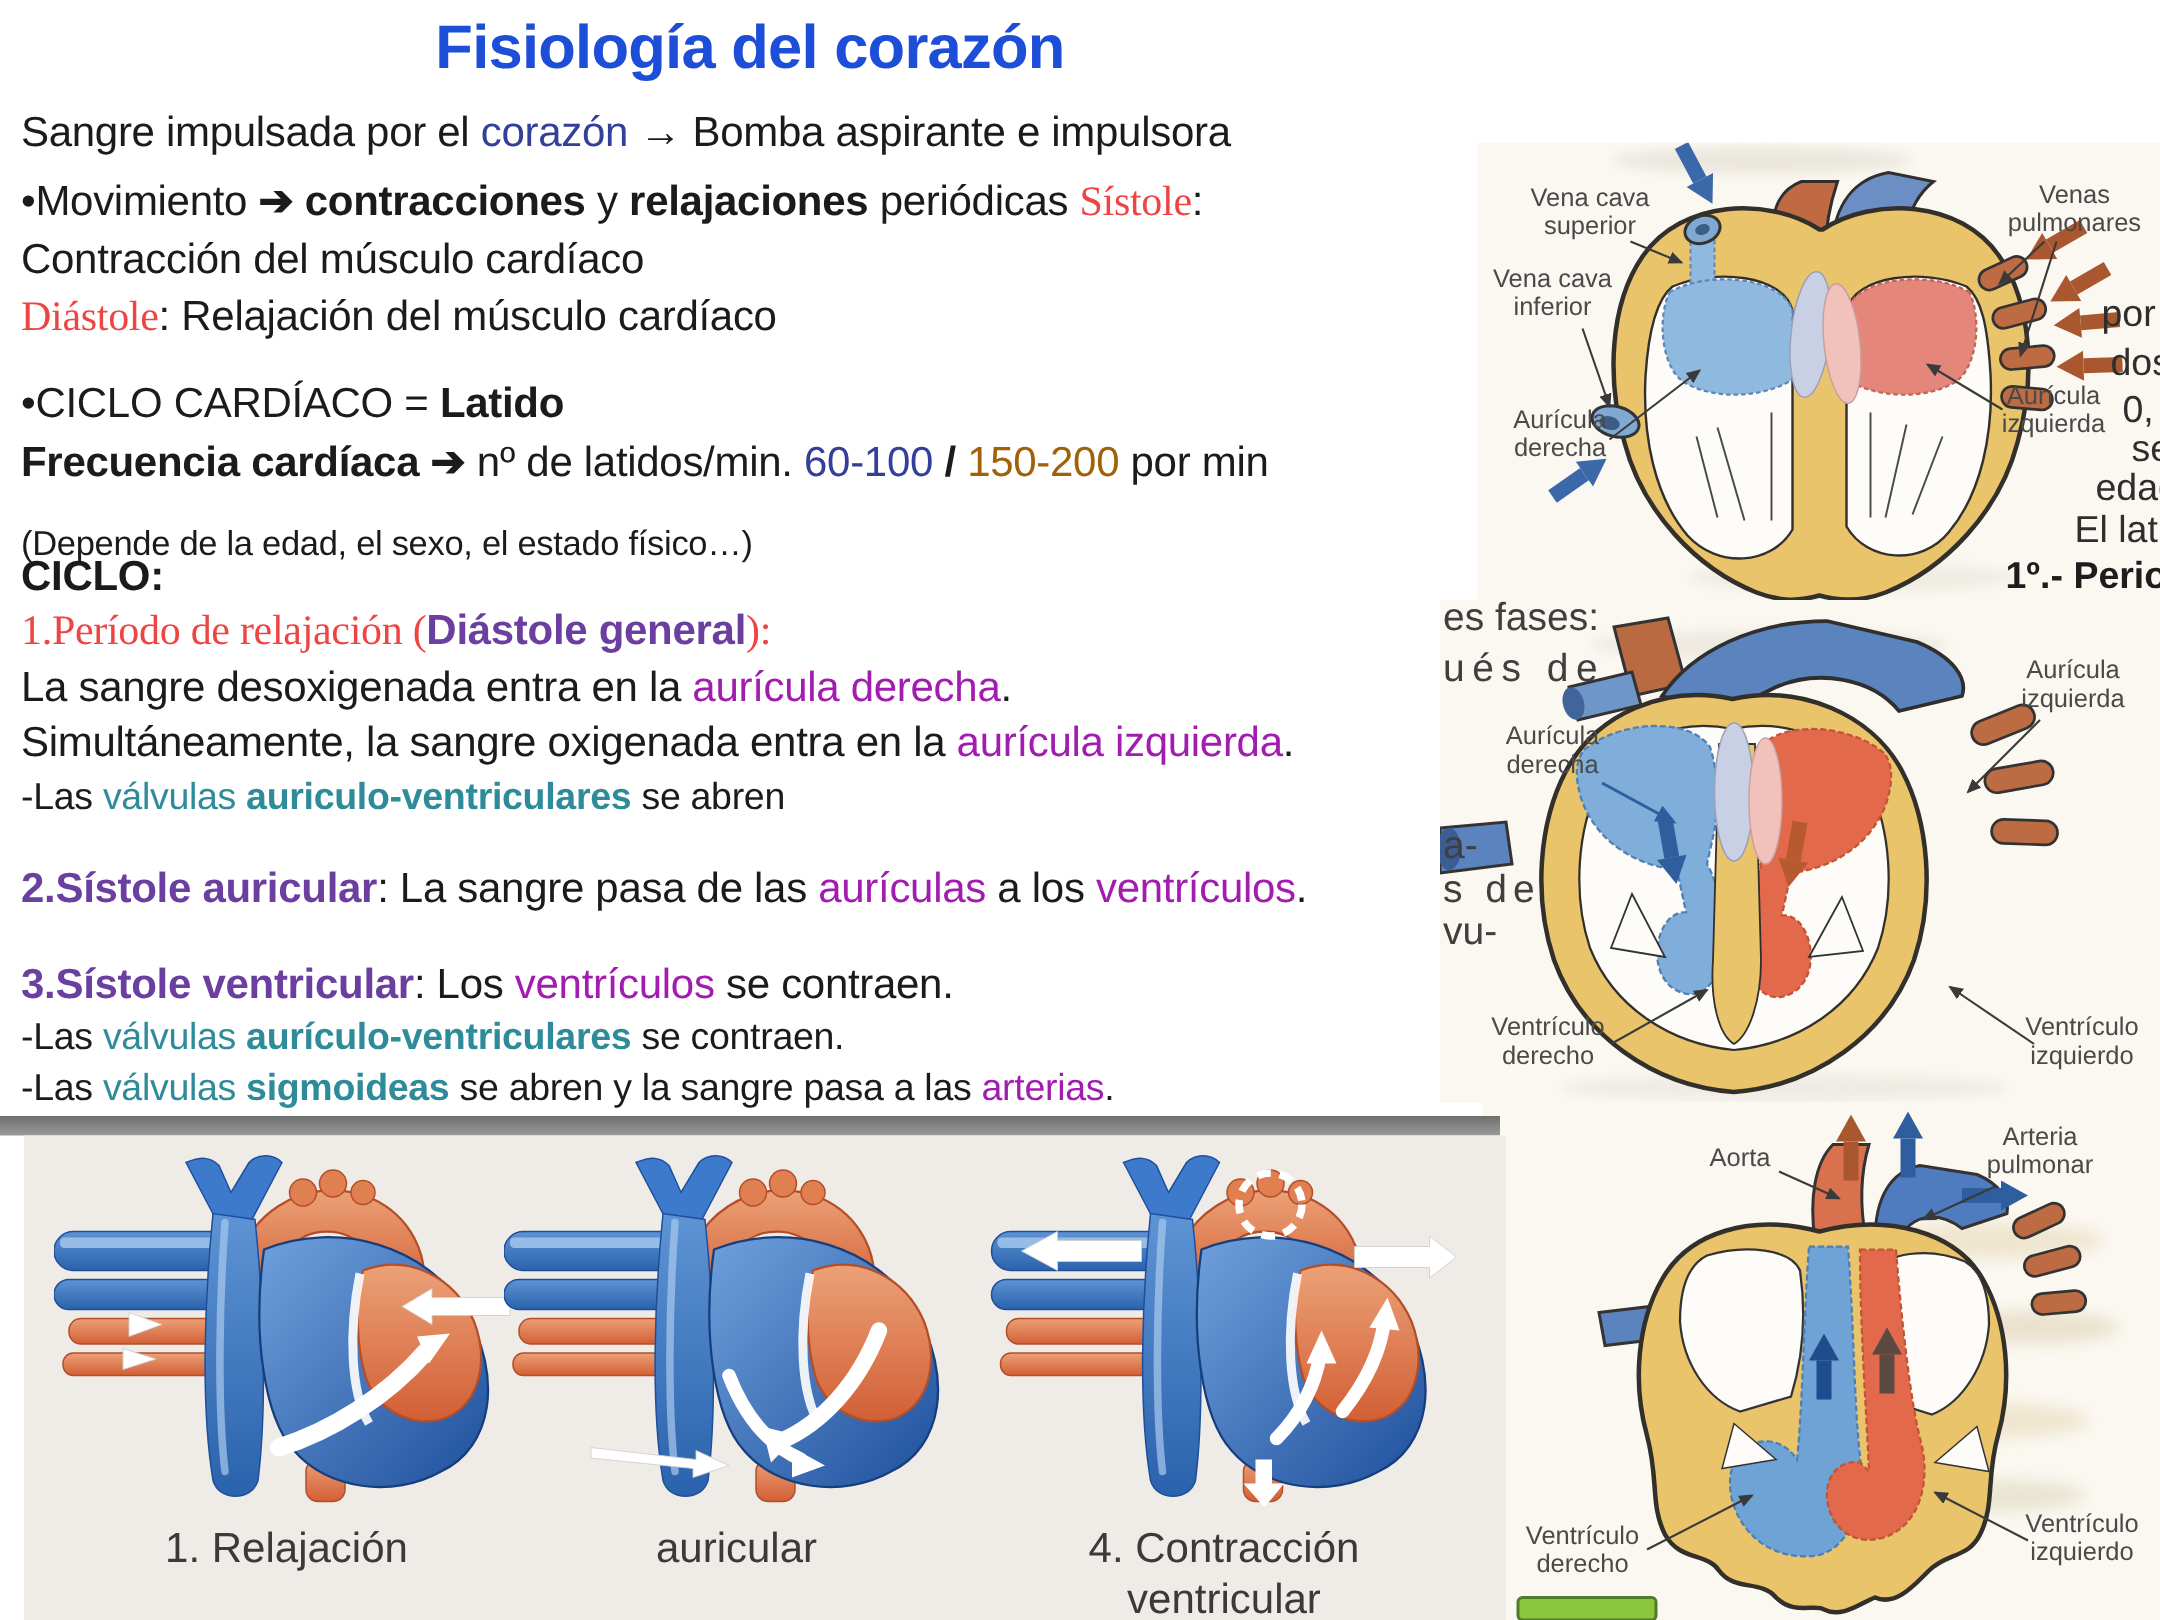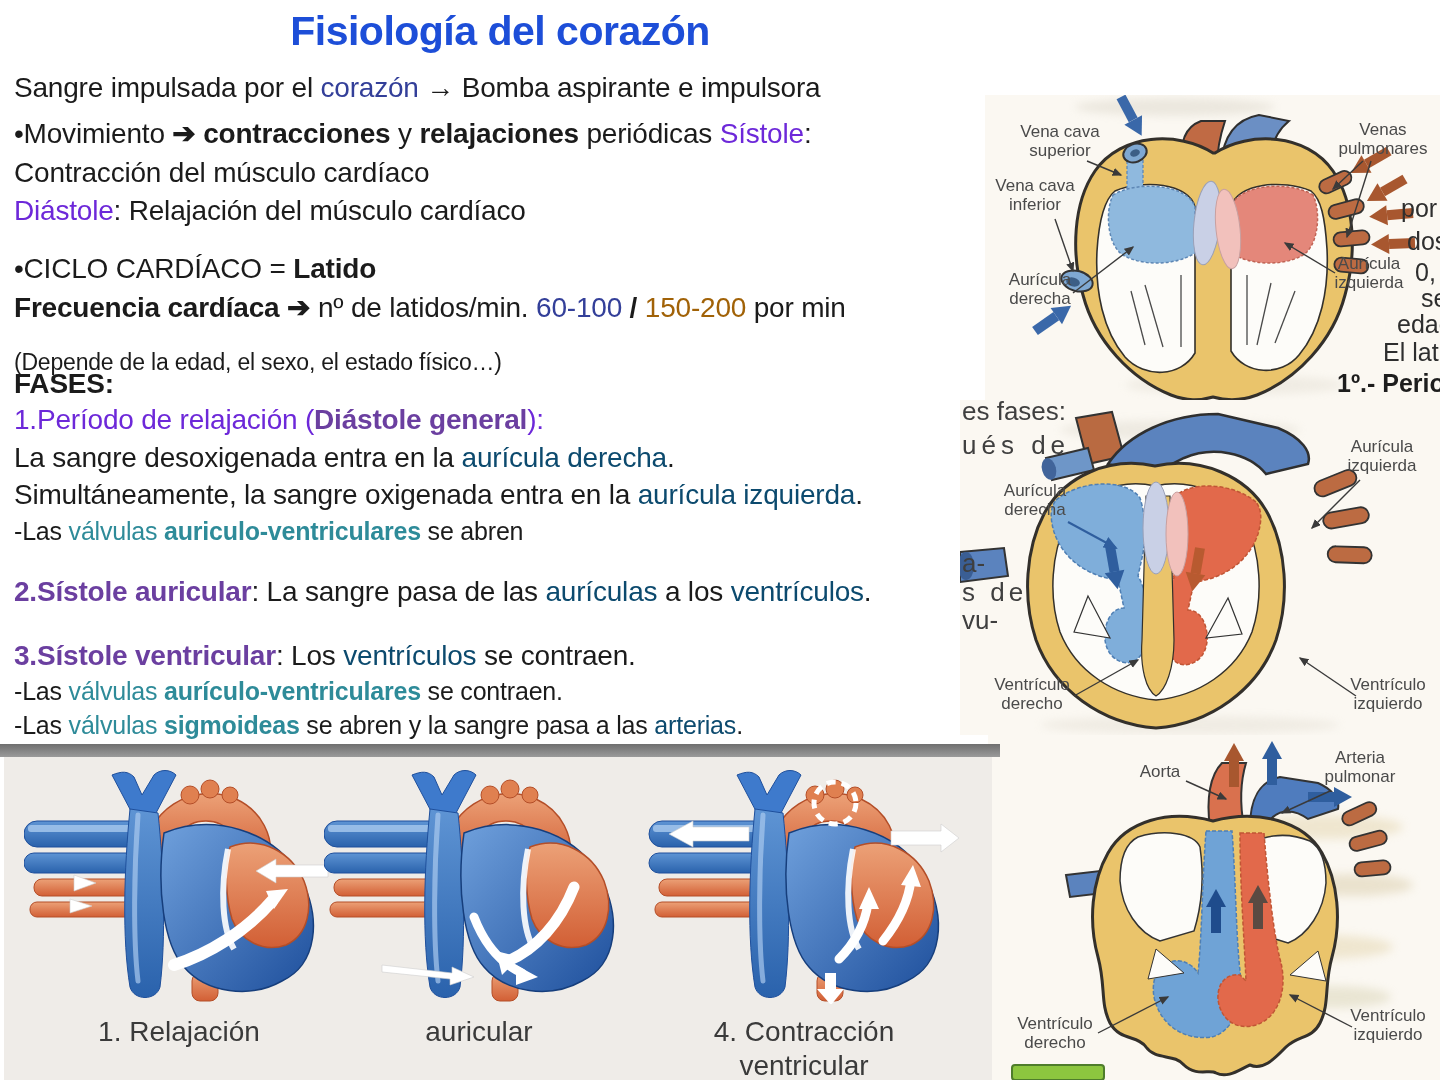--- a/index.html
+++ b/index.html
@@ -8,60 +8,60 @@
   .title{position:absolute;top:8px;left:0;width:1000px;text-align:center;margin:0;
          font-size:41px;font-weight:bold;color:#1d4ed8;letter-spacing:-0.5px;}
   
   .ln{position:absolute;left:14px;margin:0;font-size:28px;color:#1b1b1b;white-space:nowrap;
       line-height:1.15;letter-spacing:-0.2px;}
   .ln.small{font-size:23px;}
   .ln.sub{font-size:25px;}
   .seg-b{font-weight:bold;}
   .seg-navy{color:#333F99;margin-top:39px;}
   .seg-blue2{color:#a16207;}
-  .seg-purple{color:#6d28d9;}
+  .seg-purple{color:#ef4444;font-family:Liberation Serif, serif;}
   .seg-purpleb{color:#6B3FA0;font-weight:bold;}
-  .seg-orange{color:#0c4a6e;}
+  .seg-orange{color:#a21caf;}
   .seg-teal{color:#2E8B99;}
   .seg-tealb{color:#2E8B99;font-weight:bold;}
   
   .diagram{position:absolute;overflow:hidden;background:#FBF8F2;}
   .d1{left:985px;top:95px;width:455px;height:305px;}
   .d2{left:960px;top:400px;width:480px;height:335px;}
   .d3{left:988px;top:735px;width:452px;height:345px;}
   .dlabel{font-family:"Liberation Sans",sans-serif;font-size:17px;fill:#4a4a4a;}
   .sidetxt{font-family:"Liberation Sans",sans-serif;font-size:25px;fill:#2e2e2e;}
   .sidetxtb{font-family:"Liberation Sans",sans-serif;font-size:25px;font-weight:bold;fill:#1d1d1d;}
   .fragtxt{font-family:"Liberation Sans",sans-serif;font-size:26px;fill:#3f3f3f;}
   .leader{stroke:#3a3a3a;stroke-width:1.4;fill:none;}
   .leaderb{stroke:#2F5E9E;stroke-width:2;fill:none;}
   
   .divbar{position:absolute;left:0;top:744px;width:1000px;height:13px;
           background:linear-gradient(#6f6f6f,#9a9a9a);}
-  .bottomstrip{position:absolute;left:4px;top:757px;width:988px;height:323px;background:#EFECE8;}
+  .bottomstrip{position:absolute;left:16px;top:757px;width:988px;height:323px;background:#EFECE8;}
   .fig{position:absolute;top:12px;}
   .cap{position:absolute;text-align:center;font-size:28px;color:#3a3a3a;line-height:1.2;
        font-family:"Liberation Sans",sans-serif;}
 </style>
 </head>
 <body>
 
 <div class="slide">
 
   <h1 class="title">Fisiología del corazón</h1>
 
   <div>
     <p class="ln" style="top:72px"><span>Sangre impulsada por el </span><span class="seg-navy">corazón</span><span> → Bomba aspirante e impulsora</span></p>
     <p class="ln" style="top:118px"><span>•Movimiento </span><span class="seg-b">➔ </span><span class="seg-b">contracciones</span><span> y </span><span class="seg-b">relajaciones</span><span> periódicas </span><span class="seg-purple">Sístole</span><span>:</span></p>
     <p class="ln" style="top:157px"><span>Contracción del músculo cardíaco</span></p>
     <p class="ln" style="top:195px"><span class="seg-purple">Diástole</span><span>: Relajación del músculo cardíaco</span></p>
     <p class="ln" style="top:253px"><span>•CICLO CARDÍACO = </span><span class="seg-b">Latido</span></p>
     <p class="ln" style="top:292px"><span class="seg-b">Frecuencia cardíaca </span><span class="seg-b">➔</span><span> nº de latidos/min. </span><span class="seg-navy">60-100 </span><span class="seg-b">/ </span><span class="seg-blue2">150-200</span><span> por min</span></p>
     <p class="ln small" style="top:349px"><span>(Depende de la edad, el sexo, el estado físico…)</span></p>
-    <p class="ln" style="top:368px"><span class="seg-b">FASES:</span></p>
+    <p class="ln" style="top:368px"><span class="seg-b">CICLO:</span></p>
     <p class="ln" style="top:404px"><span class="seg-purple">1.Período de relajación (</span><span class="seg-purpleb">Diástole general</span><span class="seg-purple">):</span></p>
     <p class="ln" style="top:442px"><span>La sangre desoxigenada entra en la </span><span class="seg-orange">aurícula derecha</span><span>.</span></p>
     <p class="ln" style="top:479px"><span>Simultáneamente, la sangre oxigenada entra en la </span><span class="seg-orange">aurícula izquierda</span><span>.</span></p>
     <p class="ln sub" style="top:517px"><span>-Las </span><span class="seg-teal">válvulas </span><span class="seg-tealb">auriculo-ventriculares</span><span> se abren</span></p>
     <p class="ln" style="top:576px"><span class="seg-purpleb">2.Sístole auricular</span><span>: La sangre pasa de las </span><span class="seg-orange">aurículas</span><span> a los </span><span class="seg-orange">ventrículos</span><span>.</span></p>
     <p class="ln" style="top:640px"><span class="seg-purpleb">3.Sístole ventricular</span><span>: Los </span><span class="seg-orange">ventrículos</span><span> se contraen.</span></p>
     <p class="ln sub" style="top:677px"><span>-Las </span><span class="seg-teal">válvulas </span><span class="seg-tealb">aurículo-ventriculares</span><span> se contraen.</span></p>
     <p class="ln sub" style="top:711px"><span>-Las </span><span class="seg-teal">válvulas </span><span class="seg-tealb">sigmoideas</span><span> se abren y la sangre pasa a las </span><span class="seg-orange">arterias</span><span>.</span></p>
   </div>
 

